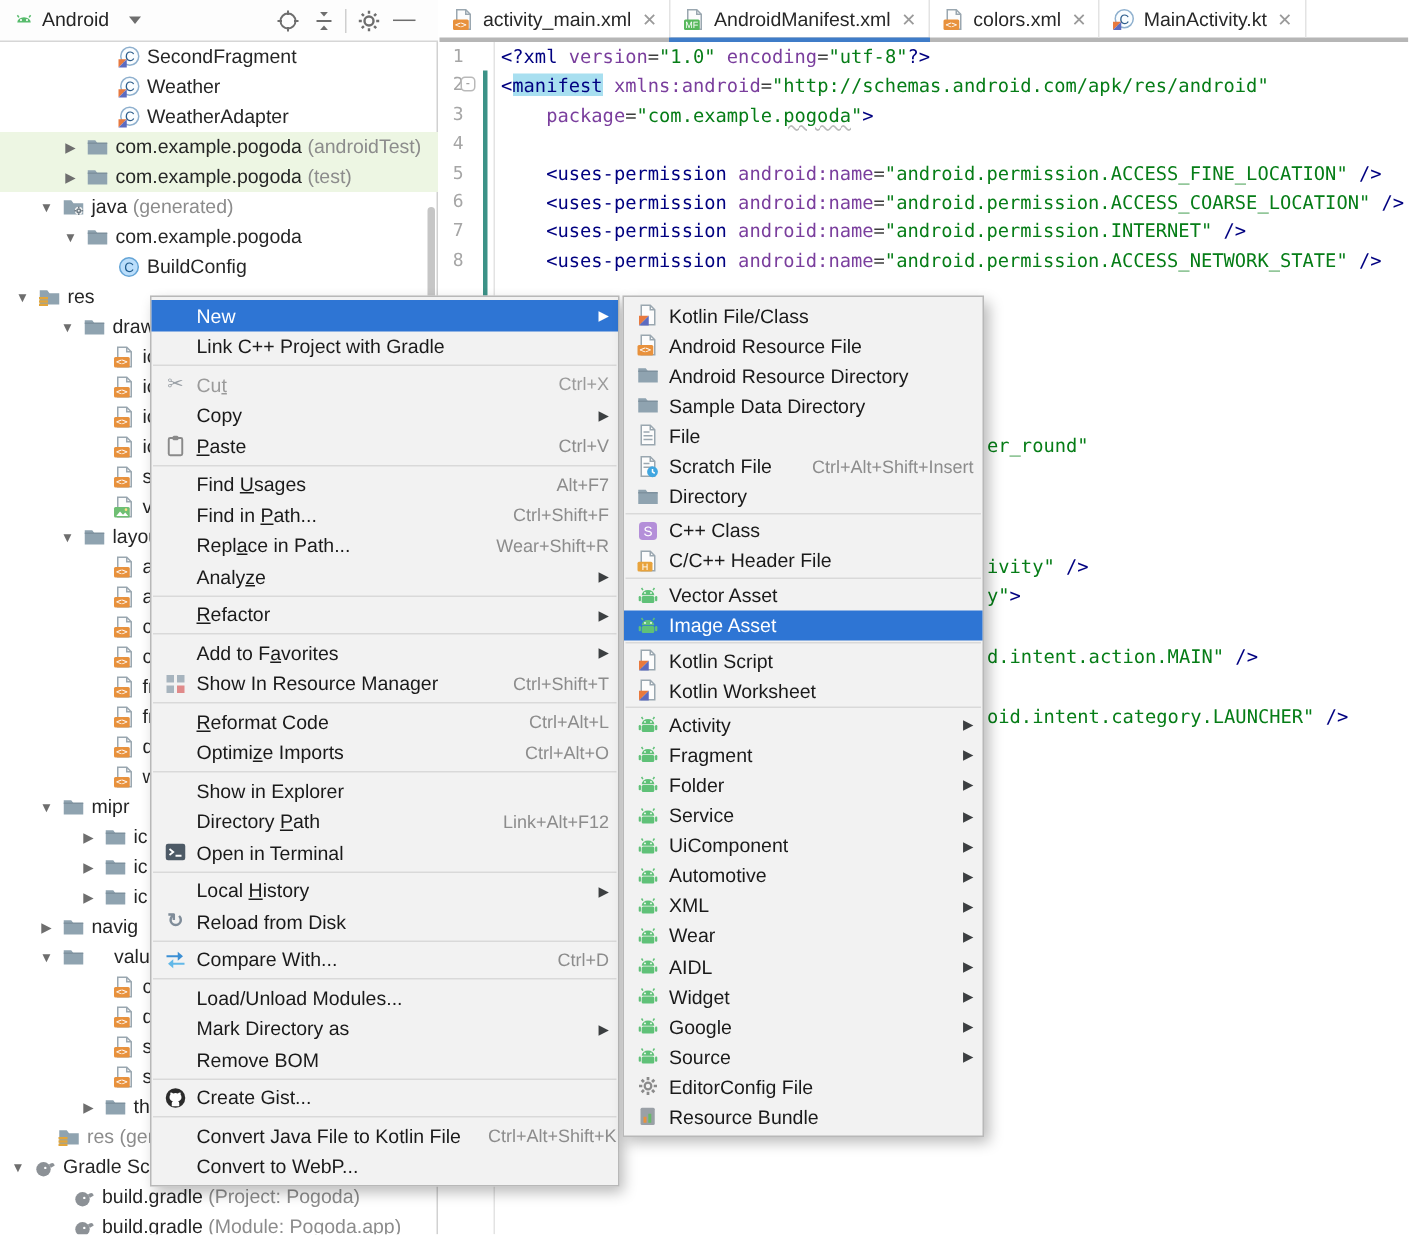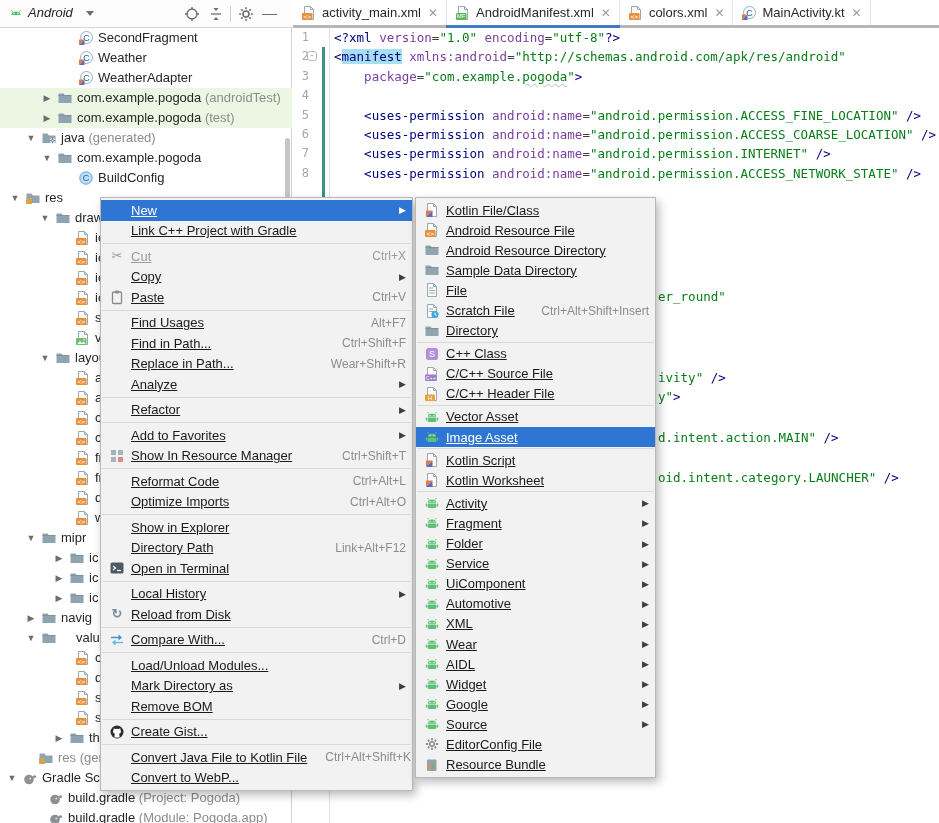--- a/index.html
+++ b/index.html
@@ -5,21 +5,21 @@
   * { margin:0; padding:0; box-sizing:border-box; }
   html,body { width:939px; height:823px; overflow:hidden; background:#fff;
     font-family:"Liberation Sans", sans-serif; }
   #app { position:relative; width:939px; height:823px; background:#fff; overflow:hidden; }
 
   
   #project-panel { position:absolute; left:0; top:0; width:292px; height:823px;
     background:#fff; border-right:1px solid #D1D1D1; }
   #panel-toolbar { position:absolute; left:0; top:0; width:292px; height:28px;
     background:#FDFDFD; border-bottom:1px solid #D6D6D6; }
-  #panel-toolbar .ttl { position:absolute; left:28px; top:5px; font-size:13px; color:#262626;font-style:italic; }
+  #panel-toolbar .ttl { position:absolute; left:28px; top:5px; font-size:13px; color:#262626; }
   #panel-toolbar .tb-ico { position:absolute; top:6px; width:16px; height:16px; }
   .caret-down { position:absolute; left:86px; top:11px; width:0; height:0;
     border-left:4px solid transparent; border-right:4px solid transparent; border-top:5px solid #6E6E6E; }
   .tb-sep { position:absolute; left:230px; top:6px; width:1px; height:16px; background:#CFCFCF; }
   .tb-minus { position:absolute; left:262px; top:4px; font-size:15px; color:#6E6E6E; }
 
   #tree { position:absolute; left:0; top:28px; width:292px; height:795px; }
   .trow { position:absolute; left:0; width:292px; height:20px; line-height:20px; font-size:13px;
     color:#262626; white-space:nowrap; overflow:hidden; }
   .trow .arr { position:absolute; top:0; font-size:9px; color:#6E6E6E; width:14px; text-align:center; }
@@ -63,21 +63,21 @@
 
   
   .popup { position:absolute; background:#F2F2F2; border:1px solid #B8B8B8;
     box-shadow:3px 4px 9px rgba(0,0,0,0.28); padding-top:2px; padding-bottom:2px; z-index:20; }
   #context-menu { left:100px; top:197px; width:313px; }
   #new-submenu  { left:415px; top:197px; width:241px; z-index:21; }
   .mitem { position:relative; display:flex; align-items:center; padding:0 6px 0 8px; }
   #context-menu .mitem { height:20.5px; }
   #new-submenu  .mitem { height:20.1px; }
   .mitem .mico { width:17px; height:16px; margin-right:5px; flex:0 0 17px; position:relative; }
-  .mitem .mlabel { font-size:13px; color:#1A1A1A; white-space:nowrap;text-decoration:underline; }
+  .mitem .mlabel { font-size:13px; color:#1A1A1A; white-space:nowrap; }
   .mitem .mshort { margin-left:auto; font-size:12px; color:#8C8C8C; white-space:nowrap; padding-left:18px; }
   .mitem .marrow { margin-left:auto; font-size:9px; color:#3C3F41; padding-left:12px; }
   .mitem.hl { background:#2E75D4; }
   .mitem.hl .mlabel, .mitem.hl .mshort, .mitem.hl .marrow { color:#fff; }
   .mitem.disabled .mlabel, .mitem.disabled .mshort { color:#9B9B9B; }
   .msep { height:1px; background:#D9D9D9; margin:2px 1px; }
   #new-submenu .msep { margin:1px 1px; }
   .u { text-decoration:underline; }
 
   .uni-ico { font-size:13px; line-height:16px; text-align:center; display:block; width:16px; height:16px; }
@@ -764,29 +764,20 @@
         <span class="mico"><svg width="16" height="16" viewBox="0 0 16 16">
             <rect x="2" y="2" width="12" height="12" rx="2.5" fill="#B48FD9"></rect>
             <text x="8" y="11.3" font-size="9" fill="#fff" text-anchor="middle" font-family="sans-serif">S</text>
           </svg></span>
         <span class="mlabel">C++ Class</span>
       </div>
       <div class="mitem">
         <span class="mico"><svg width="16" height="16" viewBox="0 0 16 16">
             <path d="M3.5 1.5h6l3 3v10h-9z" fill="#FCFCFC" stroke="#9AA7B0"></path>
             <path d="M9.5 1.5v3h3" fill="none" stroke="#9AA7B0"></path>
-            <rect x="1" y="8.5" width="11.5" height="6.5" rx="1" fill="#9C7BC8"></rect>
-            <text x="6.7" y="13.6" font-size="5.5" fill="#fff" text-anchor="middle" font-family="sans-serif">C++</text>
-          </svg></span>
-        <span class="mlabel">C/C++ Source File</span>
-      </div>
-      <div class="mitem">
-        <span class="mico"><svg width="16" height="16" viewBox="0 0 16 16">
-            <path d="M3.5 1.5h6l3 3v10h-9z" fill="#FCFCFC" stroke="#9AA7B0"></path>
-            <path d="M9.5 1.5v3h3" fill="none" stroke="#9AA7B0"></path>
             <rect x="1" y="8.5" width="10" height="6.5" rx="1" fill="#E8A33C"></rect>
             <text x="6" y="13.8" font-size="6" fill="#fff" text-anchor="middle" font-family="sans-serif">H</text>
           </svg></span>
         <span class="mlabel">C/C++ Header File</span>
       </div>
       <div class="msep"></div>
       <div class="mitem">
         <span class="mico"><svg width="16" height="16" viewBox="0 0 16 16">
             <path d="M3.8 7.8a4.2 3.4 0 0 1 8.4 0z" fill="#5FC178"></path>
             <circle cx="6" cy="6.3" r=".6" fill="#fff"></circle>

